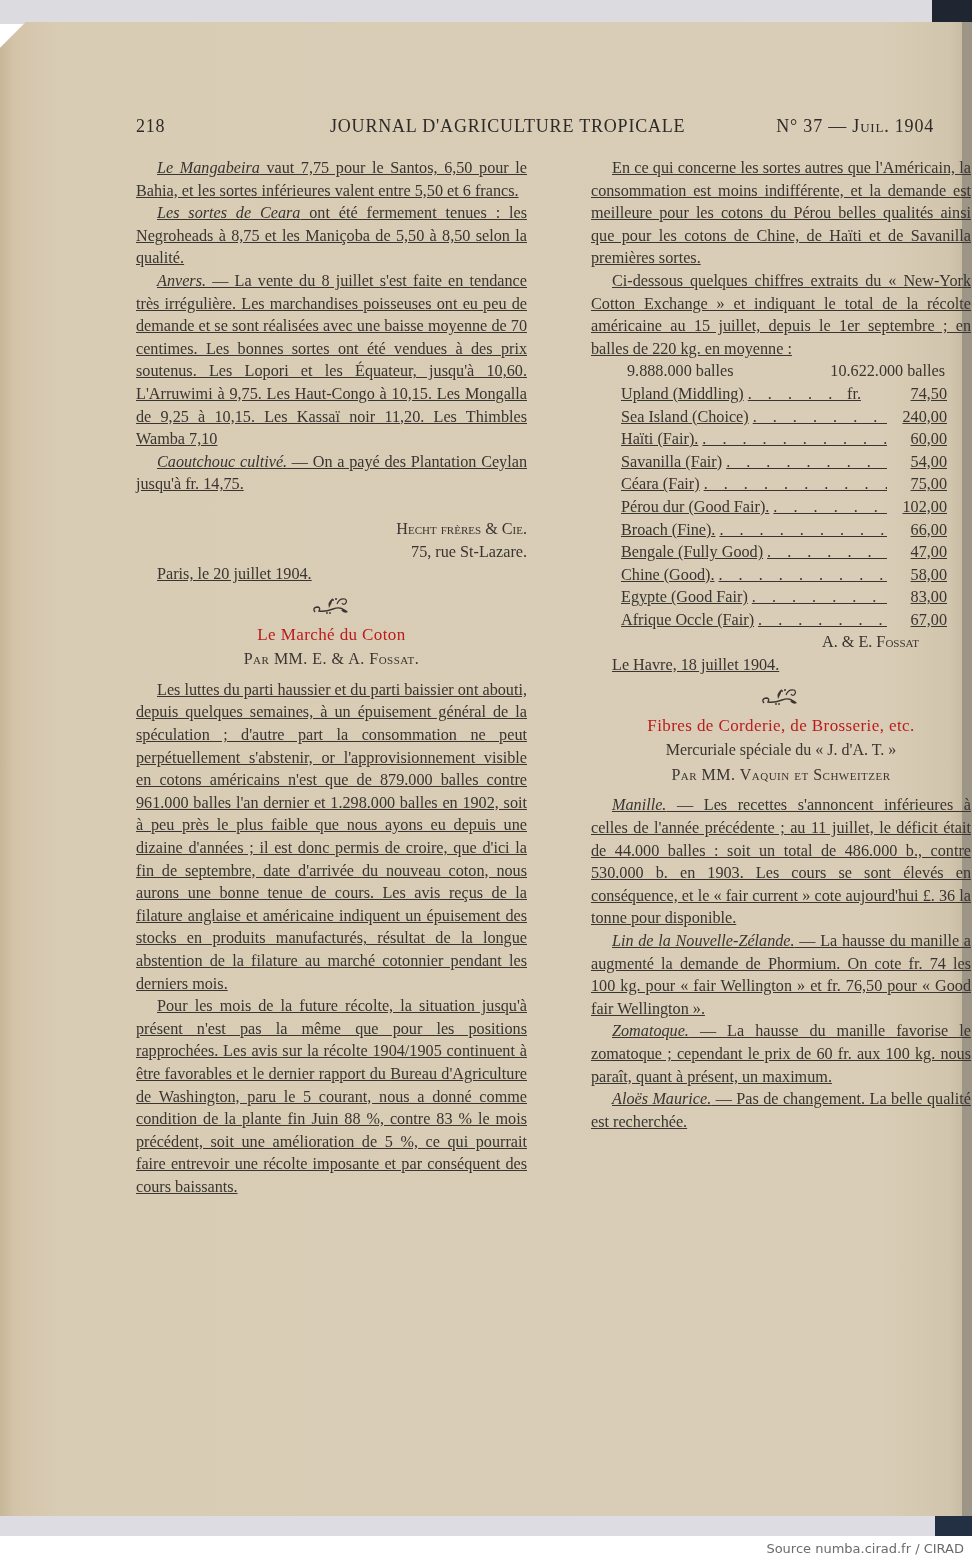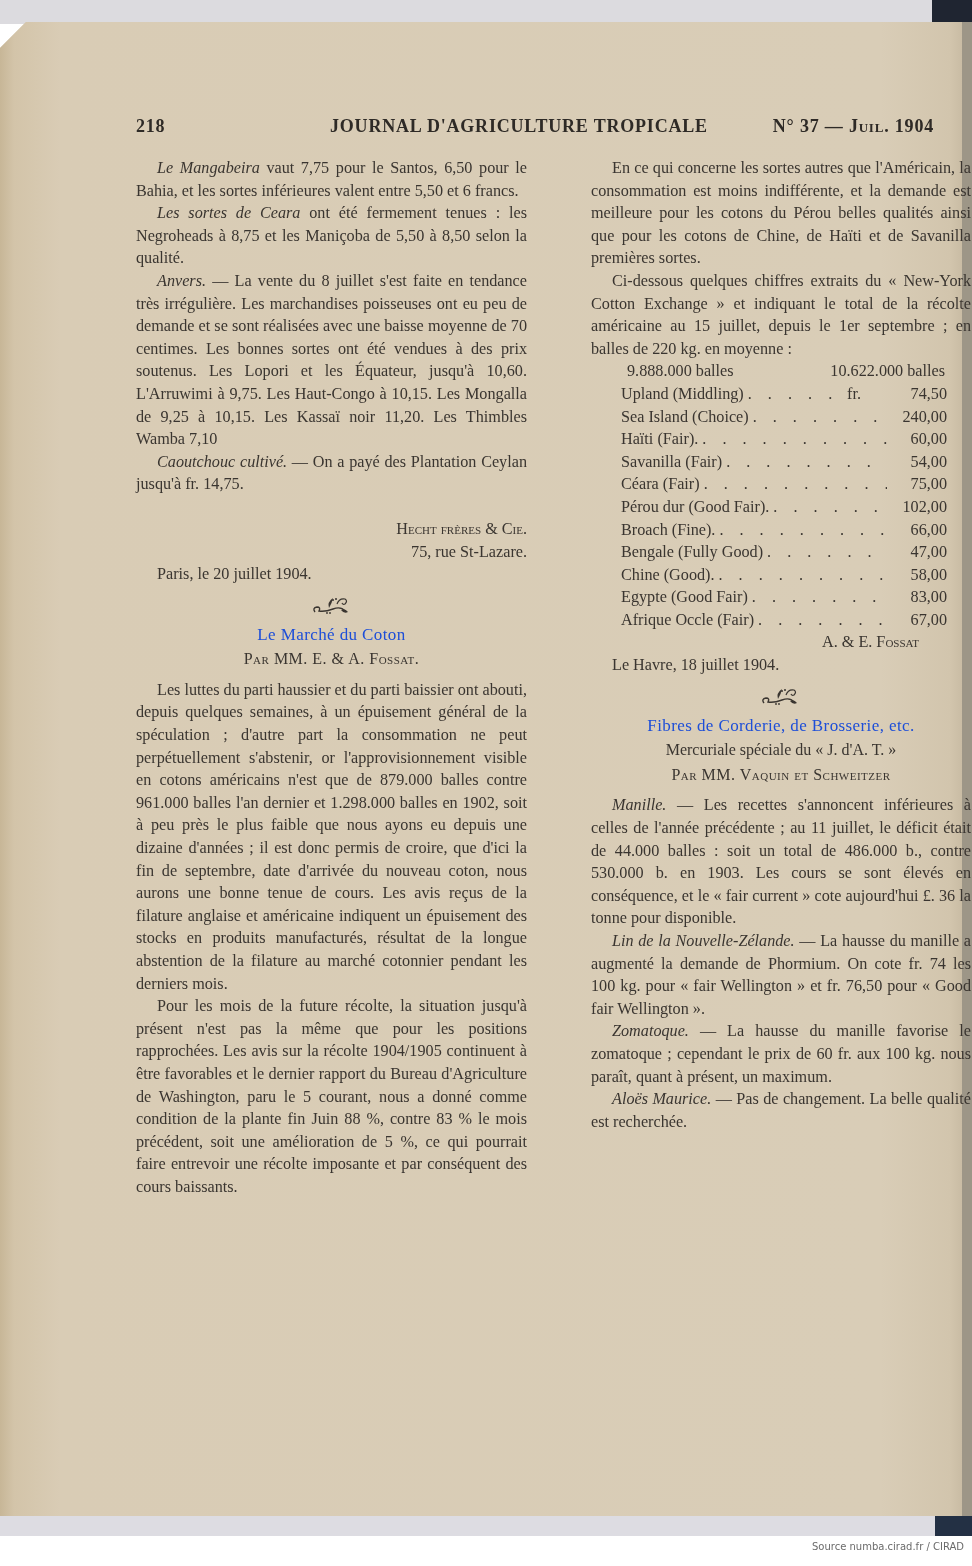--- a/index.html
+++ b/index.html
@@ -30,48 +30,48 @@
   .scan-bottom {
     position: absolute; left: 0; top: 1516px; width: 972px; height: 20px;
     background: #dddce2;
   }
   .binding-bottom {
     position: absolute; left: 935px; top: 1516px; width: 37px; height: 20px;
     background: #233044;
   }
   .source {
     position: absolute; right: 8px; top: 1541px;
-    font-family: "DejaVu Sans", sans-serif; font-size: 10px; color: #6b6b6b;
+    font-family: "DejaVu Sans", sans-serif; font-size: 13px; color: #6b6b6b;
   }
 
   .running-head {
     position: absolute; top: 116px; left: 136px; width: 798px; height: 22px;
-    font-size: 18px; letter-spacing: 0.8px; color: #2e2a26; font-weight: bold;
+    font-size: 18px; letter-spacing: 0.8px; color: #2e2a26;
   }
   .running-head .pageno { position: absolute; left: 0; top: 0; }
   .running-head .journal { position: absolute; left: 194px; top: 0; }
   .running-head .issue { position: absolute; right: 0; top: 0; }
   .sc { font-variant: small-caps; }
 
   .col { position: absolute; font-size: 16.2px; line-height: 22.6px; text-align: justify; }
   .col-left { left: 136px; top: 157px; width: 391px; }
   .col-right { left: 546px; top: 157px; width: 380px; margin-left: 45px; }
-  .col p { margin: 0; text-indent: 21px; }
+  .col p { margin: 0; text-indent: 21px; text-decoration: underline; }
   .i { font-style: italic; }
   .right-sig { text-align: right; }
 
   .ornament { display: block; margin: 10px auto 6px; width: 42px; height: 22px; }
-  .title { font-size: 17px; text-align: center; margin: 6px 0 2px; letter-spacing: 0.4px; color: #1d4ed8; }
+  .title { font-size: 17px; text-align: center; margin: 6px 0 2px; letter-spacing: 0.4px; color: #b91c1c; }
   .byline { font-size: 16px; text-align: center; margin: 2px 0 8px; letter-spacing: 0.5px; }
 
   .years { display: flex; justify-content: space-between; padding: 0 32px 0 60px; text-indent: 0; }
   .years2 { display: flex; justify-content: space-between; padding: 0 26px 0 36px; font-family: Liberation Serif, serif; }
 
   .prices { margin: 0 0 0 30px; width: 326px; }
-  .price-row { display: flex; align-items: flex-start; height: 22.6px; }
+  .price-row { display: flex; align-items: flex-start; height: 22.6px; text-decoration: underline; }
   .price-row .name { white-space: nowrap; }
   .price-row .dots { flex: 1; overflow: hidden; white-space: nowrap; letter-spacing: 6px; padding-left: 4px; }
   .price-row .unit { width: 40px; text-align: left; }
   .price-row .val { width: 60px; text-align: right; }
 
   .sub { font-size: 16px; text-align: center; margin: 0; }
 </style>
 </head>
 <body>
 

